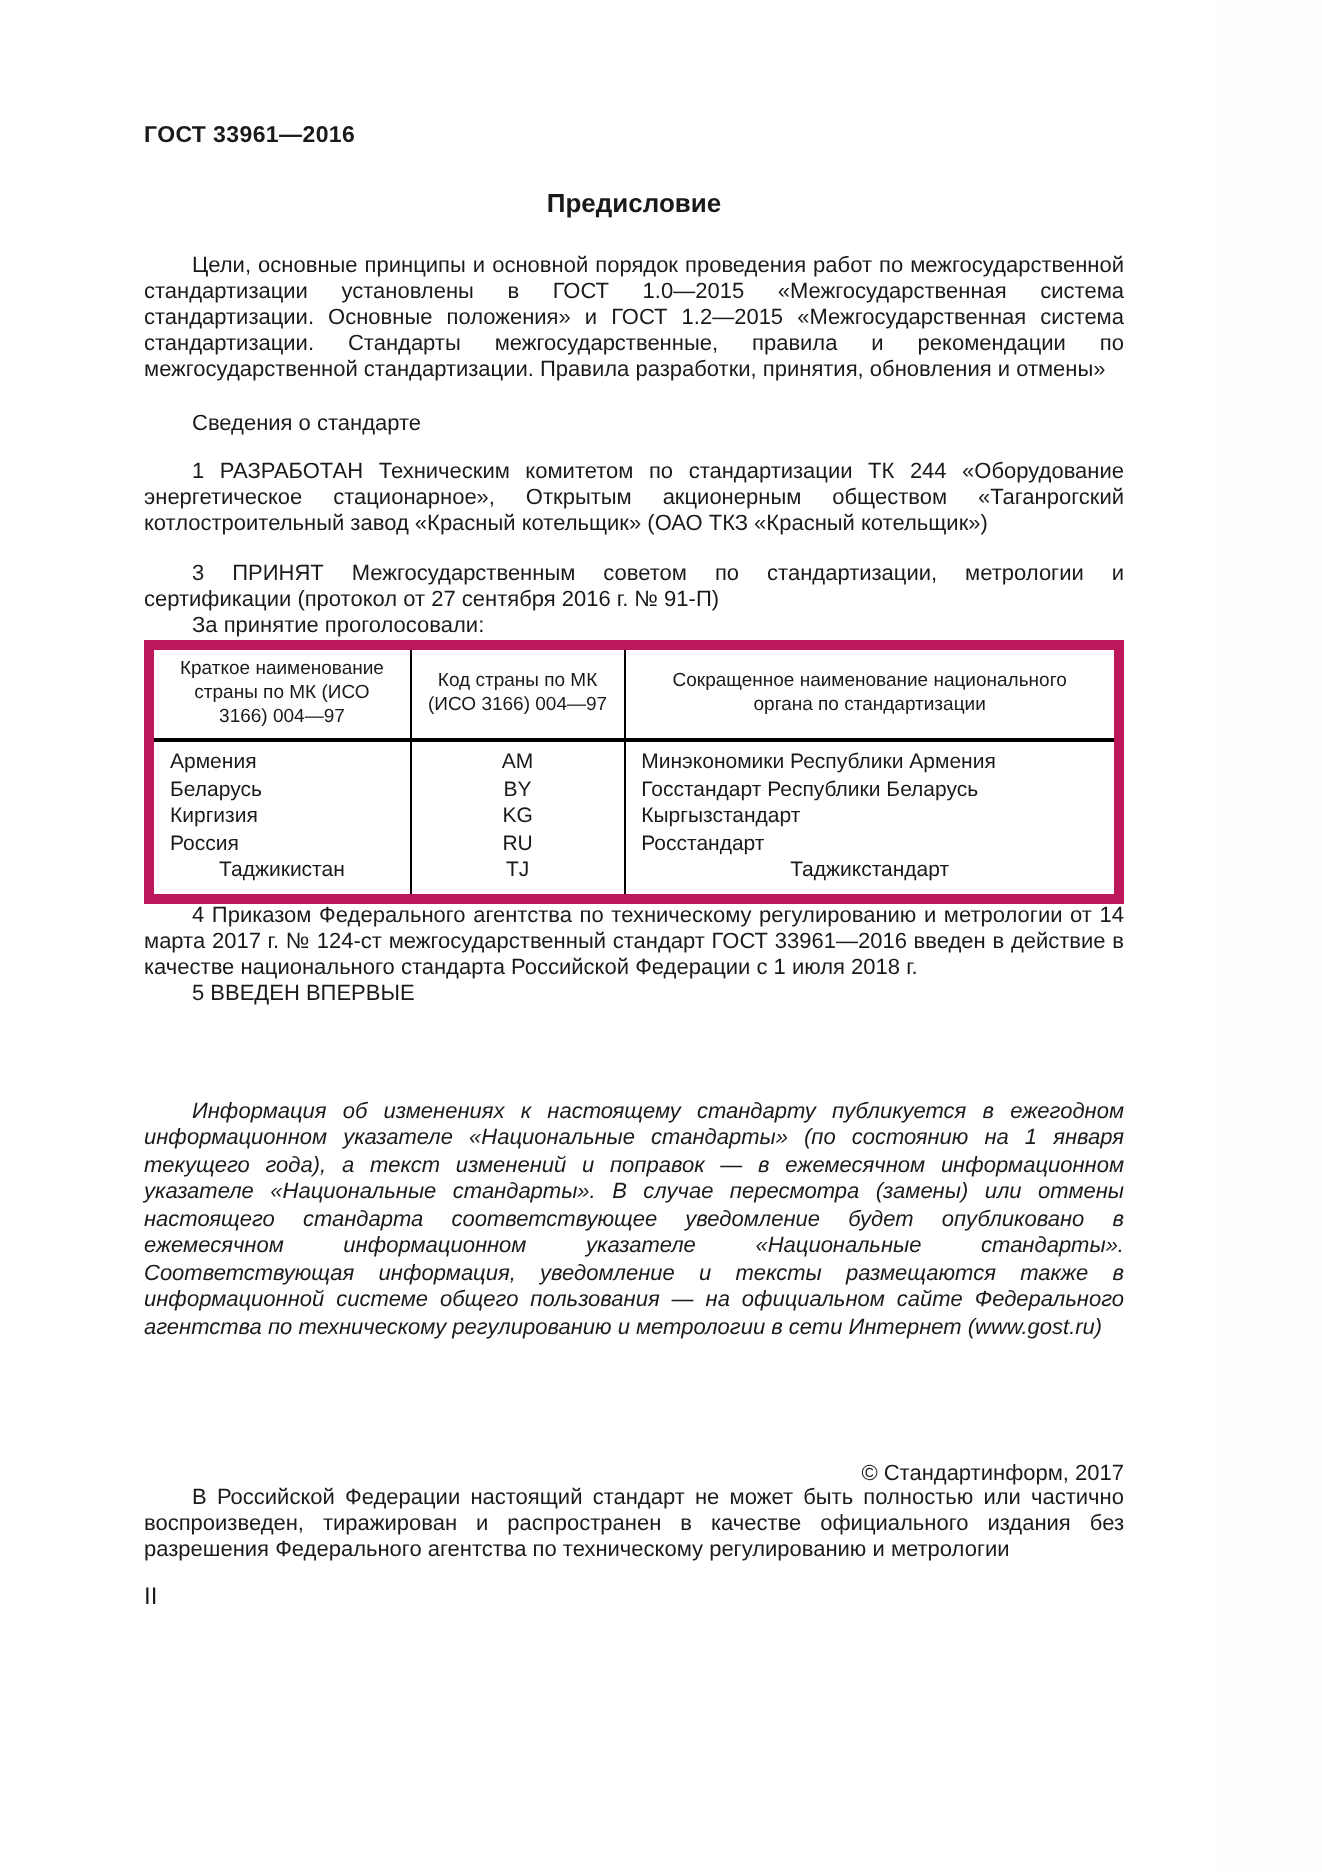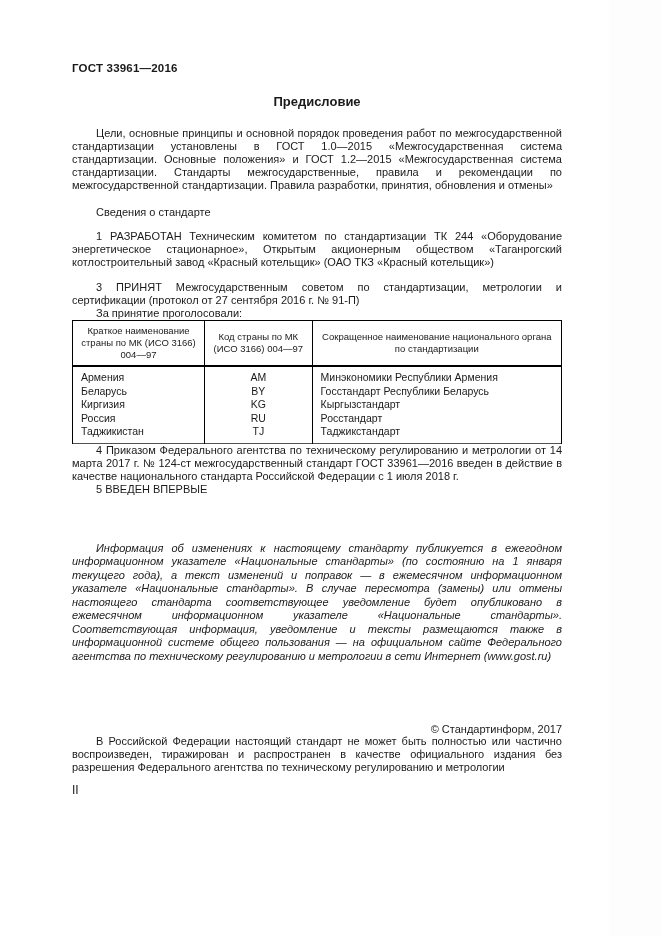--- a/index.html
+++ b/index.html
@@ -41,21 +41,21 @@
   .section-heading {
     font-size: 11px;
     font-weight: normal;
     margin: 14px 0 0 0;
     text-indent: 24px;
   }
   .vote-lead { margin-top: 12px; margin-bottom: 7px; }
   table.vote-table {
     width: 100%;
     border-collapse: collapse;
-    border: 1px solid #be185d;
+    border: 5px solid #be185d;
     table-layout: fixed;
   }
   table.vote-table th {
     border: 1px solid #000;
     border-bottom: 2px solid #000;
     font-weight: normal;
     font-size: 9.5px;
     line-height: 12px;
     text-align: center;
     vertical-align: middle;
@@ -63,21 +63,21 @@
   }
   table.vote-table td {
     border-left: 1px solid #000;
     border-right: 1px solid #000;
     font-size: 10.5px;
     line-height: 13.5px;
     padding: 0 8px;
     vertical-align: top;
   }
   table.vote-table tbody tr:first-child td { padding-top: 4px; }
-  table.vote-table tbody tr:last-child td  { padding-bottom: 4px; }
+  table.vote-table tbody tr:last-child td  { padding-bottom: 4px; text-align: center; }
   .col-country { width: 27%; }
   .col-code    { width: 22%; }
   .col-org     { width: 51%; }
   td.cell-country { padding-left: 32px; }
   td.cell-code    { text-align: center; }
   td.cell-org     { padding-left: 22px; }
   .clause4 { margin-top: 17px; }
   .clause5 { margin-top: 14px; }
   .notice {
     margin-top: 46px;

